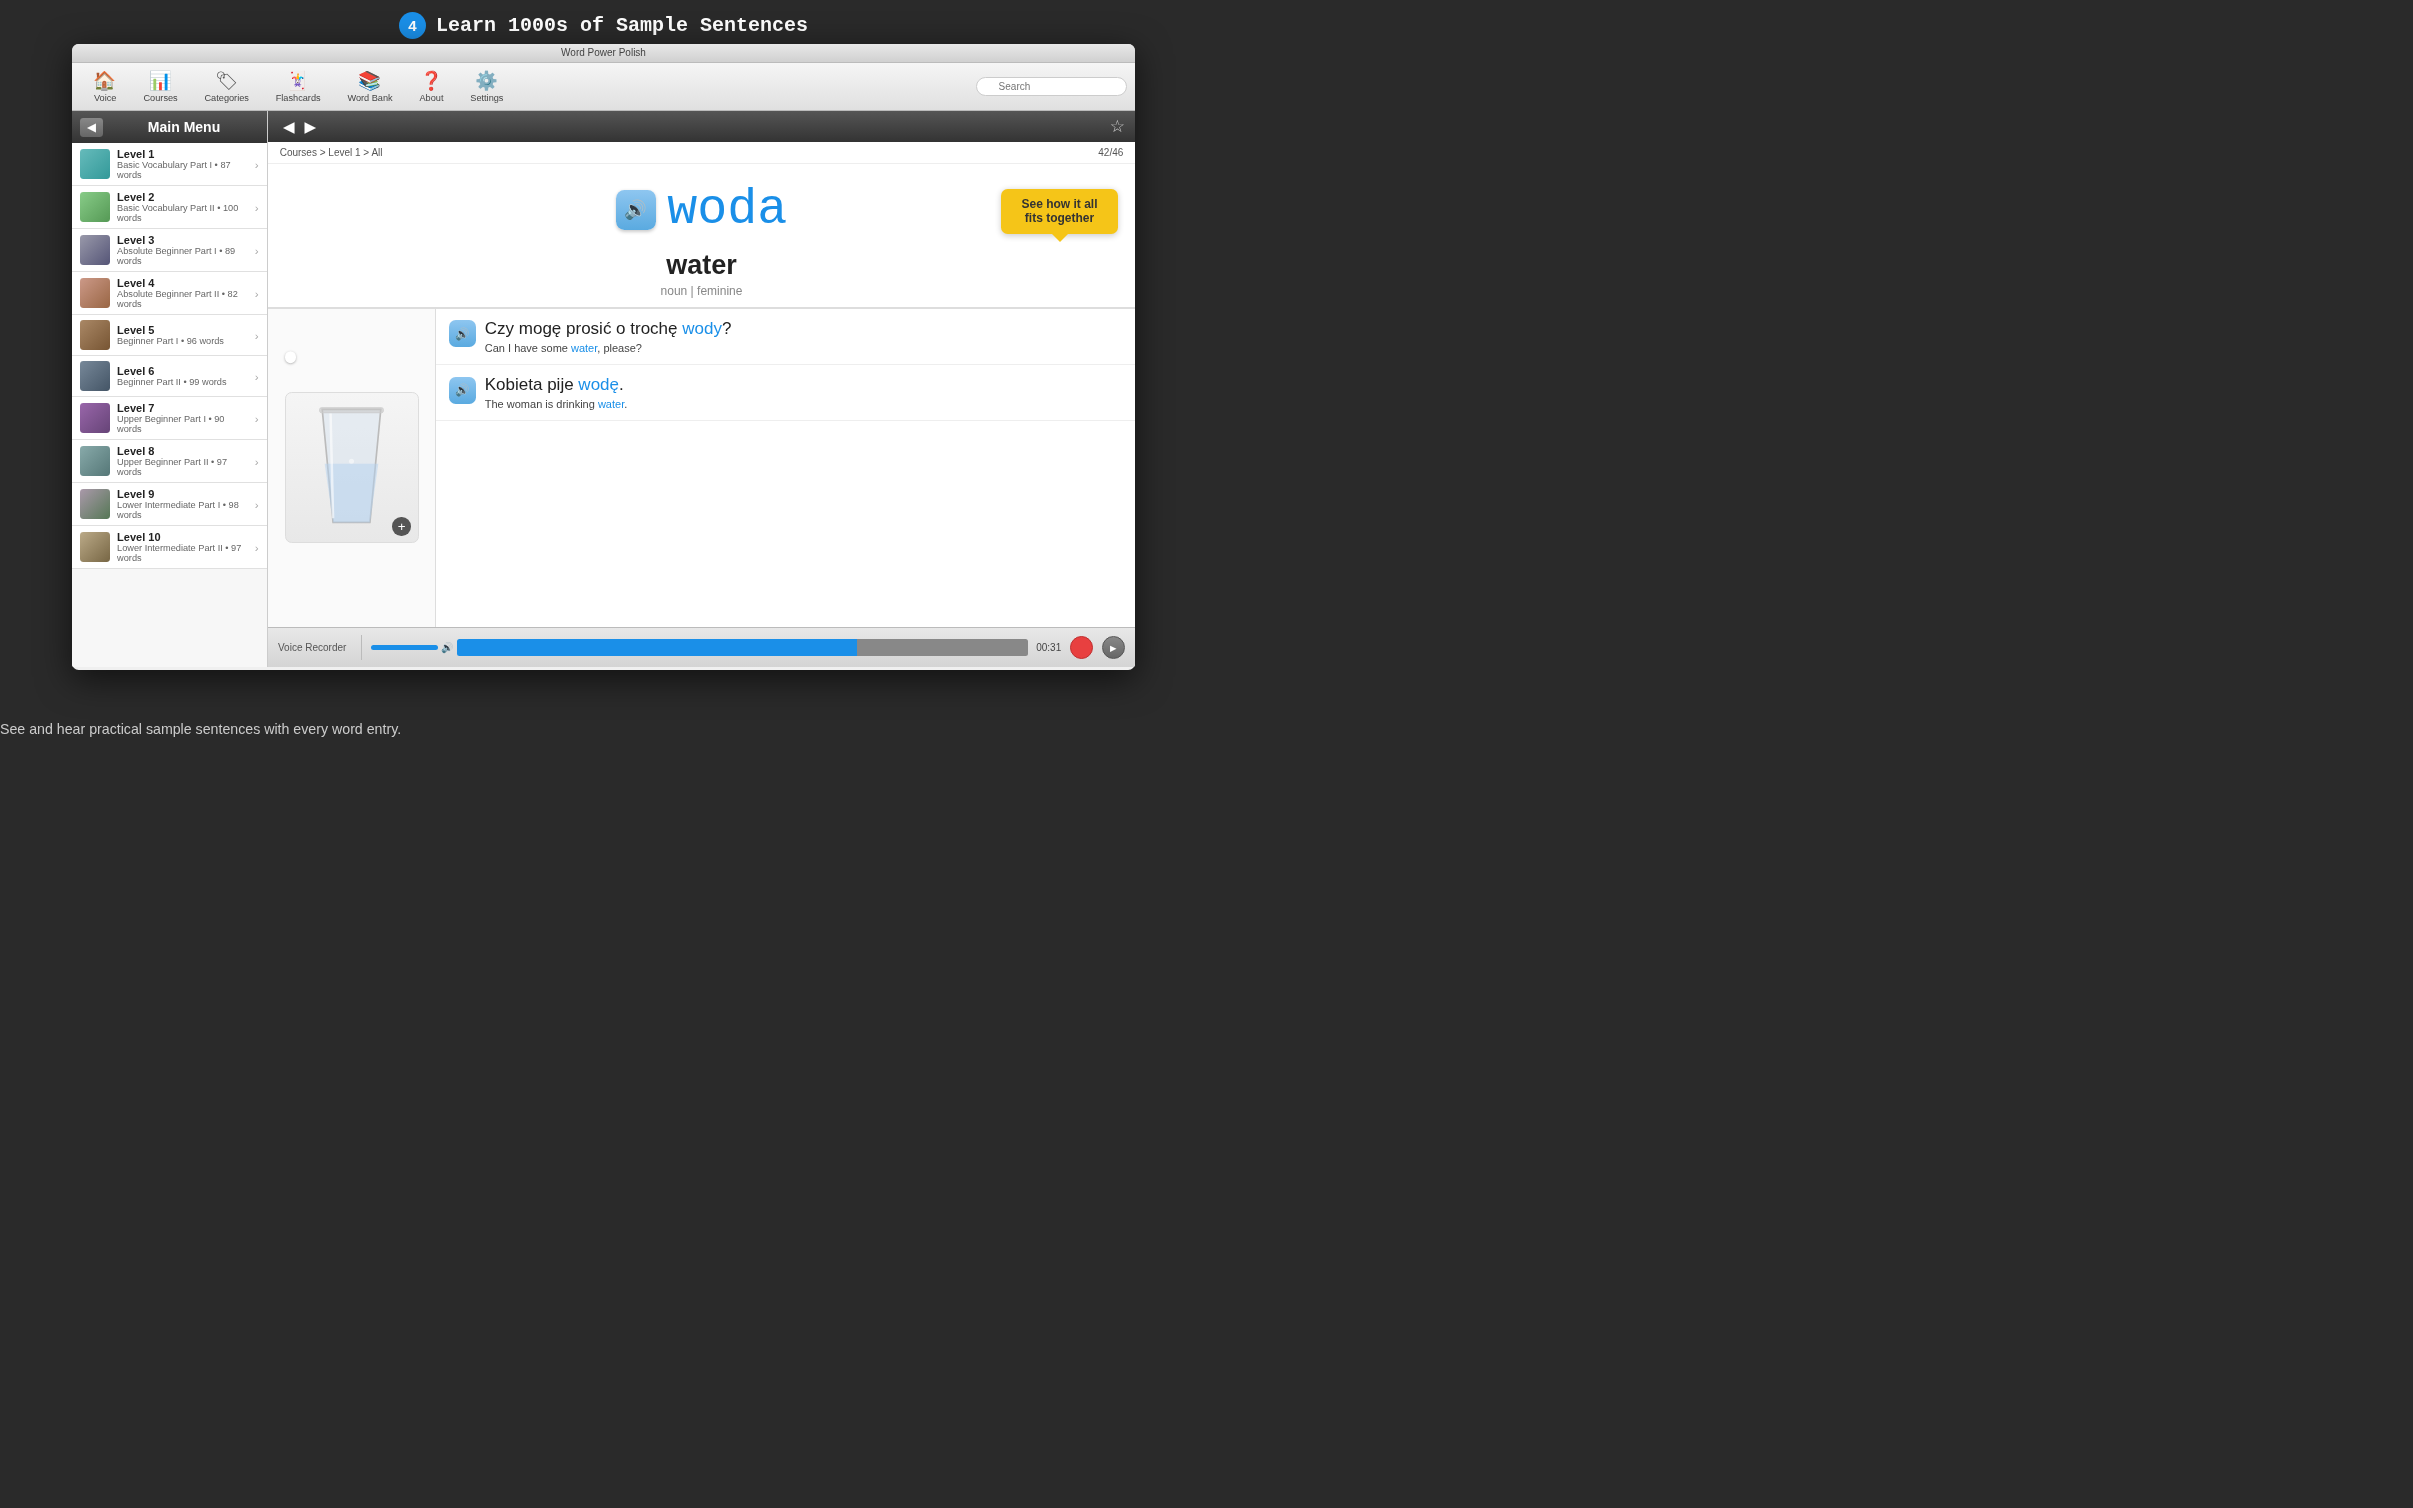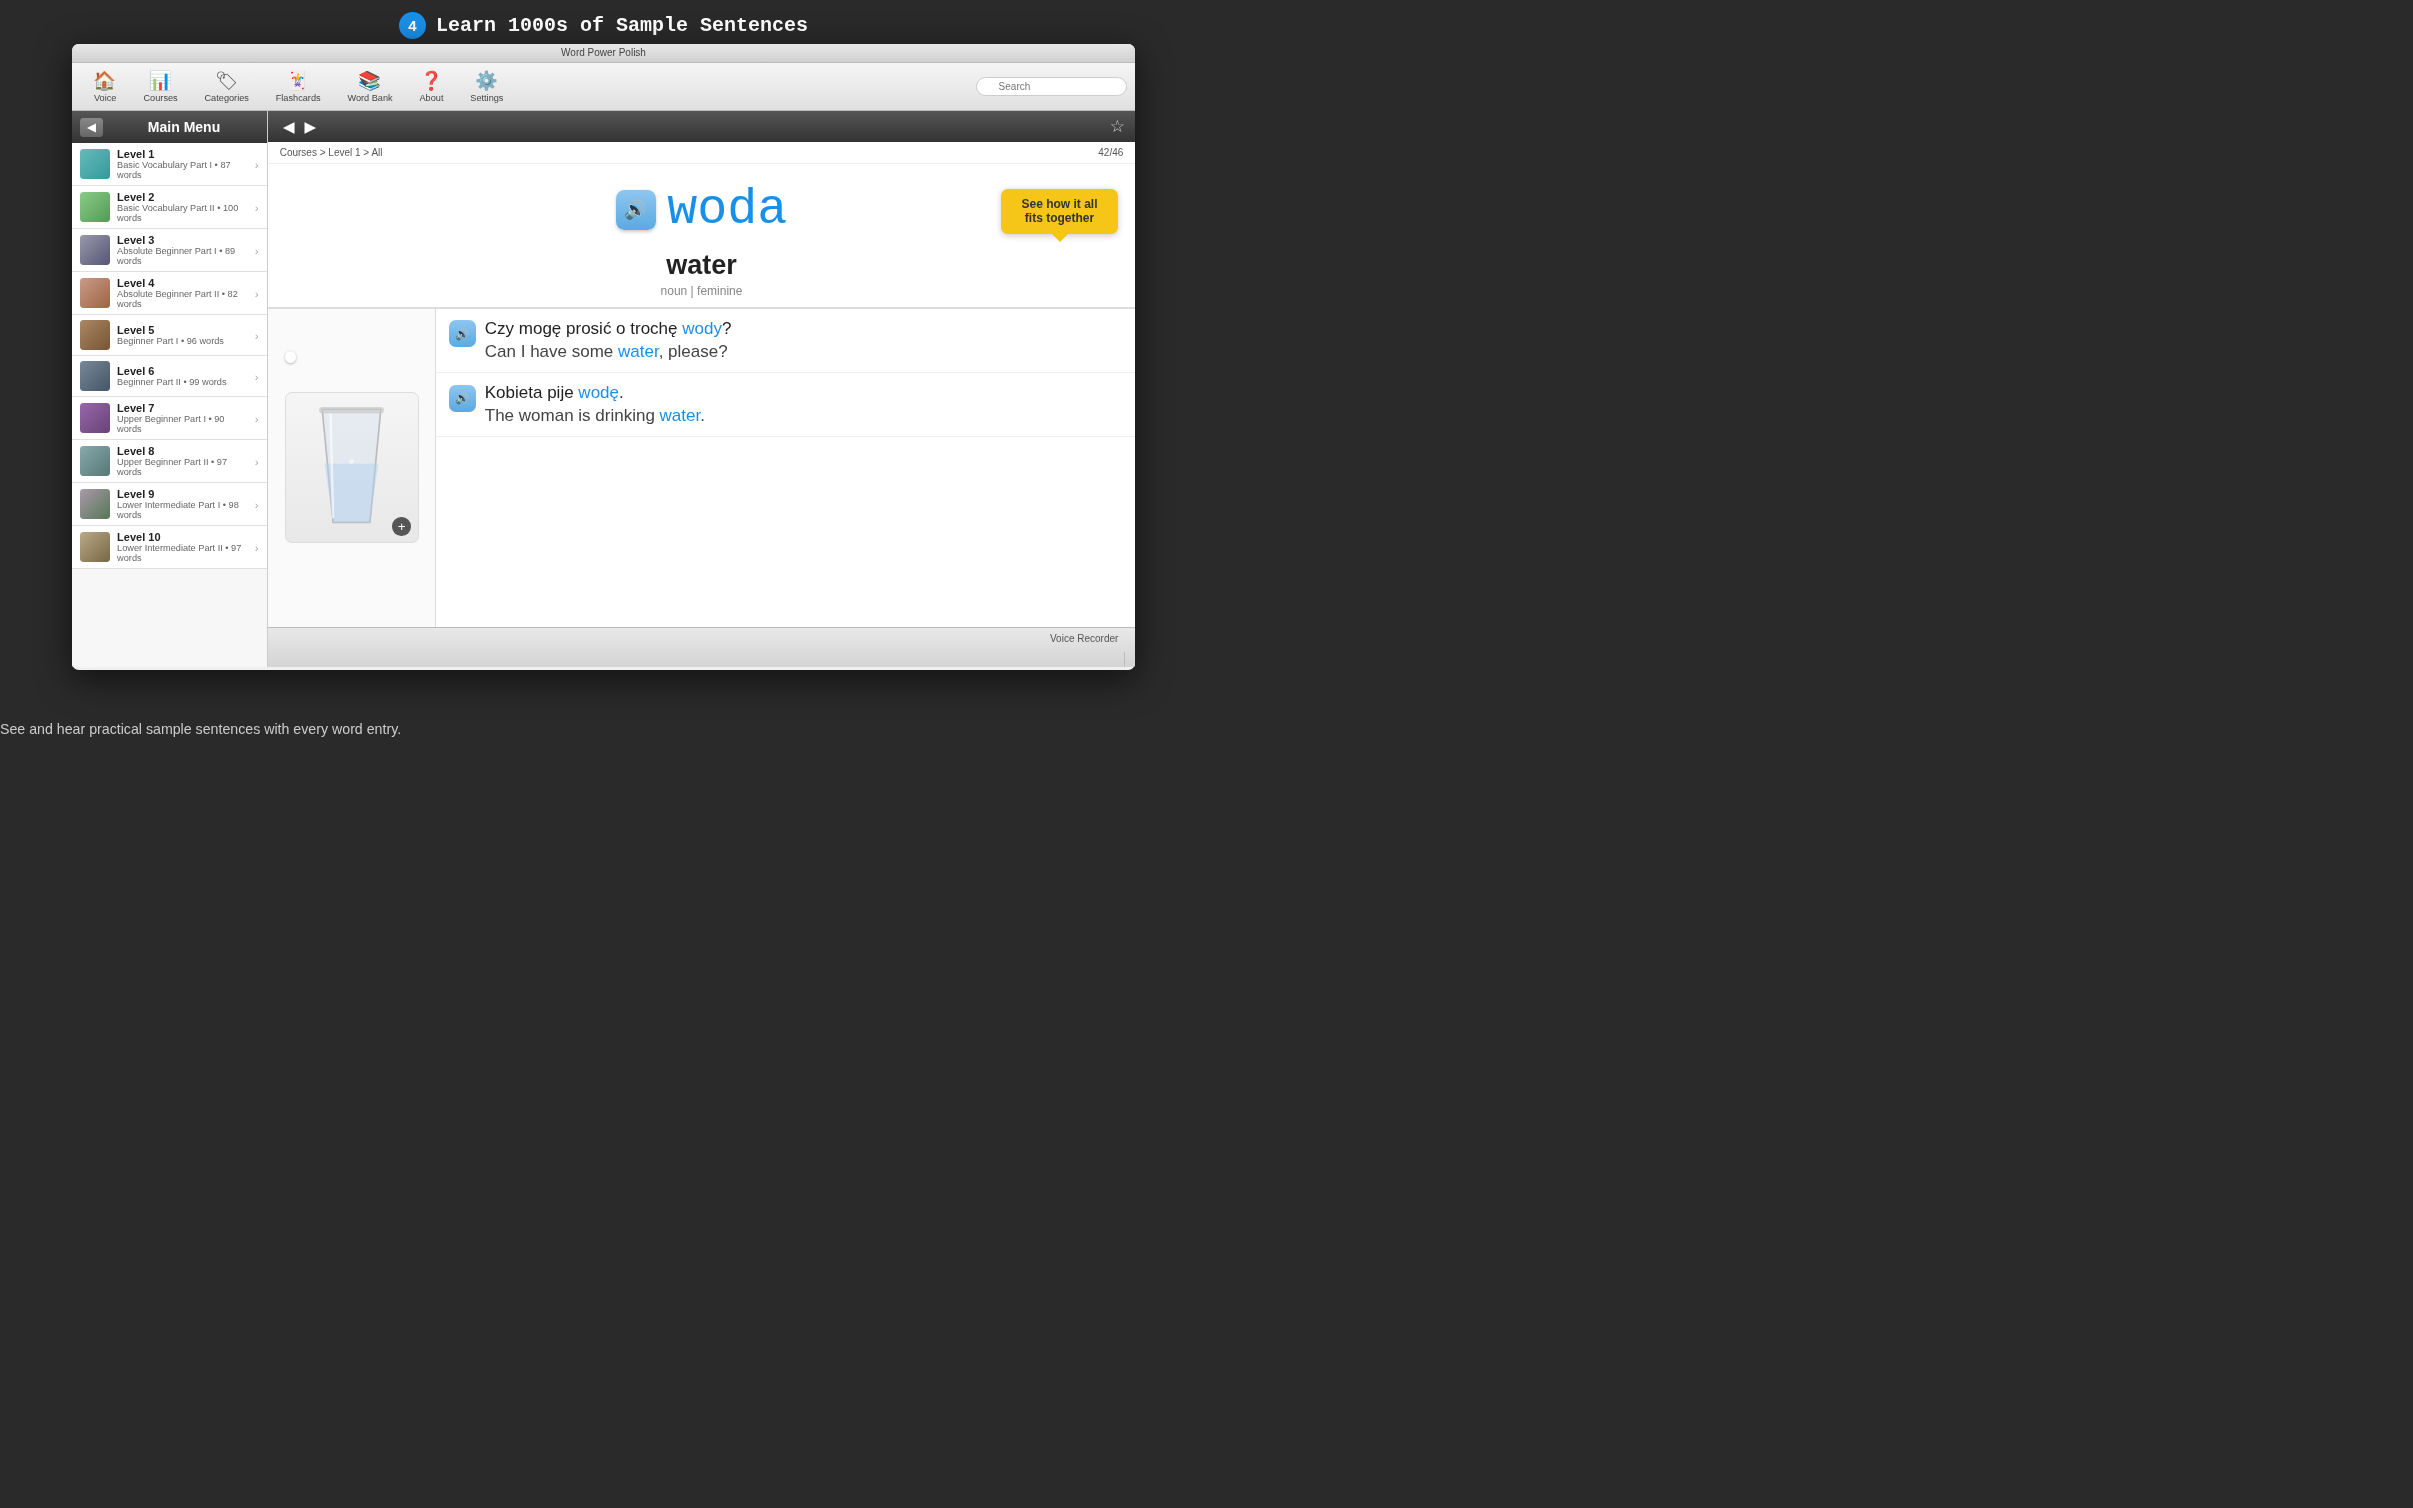--- a/index.html
+++ b/index.html
@@ -365,37 +365,36 @@
     }
     .sentence-polish {
       font-size: 17px;
       color: #222;
       margin-bottom: 3.4px;
     }
     .sentence-highlight {
       color: #1a8fe8;
     }
     .sentence-english {
-      font-size: 17px;
+      font-size: 11px;
       color: #444;
     }
     .sentence-english-highlight {
       color: #1a8fe8;
     }
 
     
     .voice-recorder-bar {
       display: flex;
-      align-items: flex-end;
+      align-items: center;
       background: linear-gradient(to bottom, #e8e8e8, #d4d4d4);
       border-top: 0.8px solid #bbb;
       padding: 5px 10px;
       gap: 8.4px;
       height: 40px;
-      flex-direction: column;
     }
     .recorder-label {
       font-size: 10px;
       color: #555;
       width: 75px;
       flex-shrink: 0;
     }
     .recorder-divider {
       width: 0.8px; height: 25px;
       background: #bbb;

